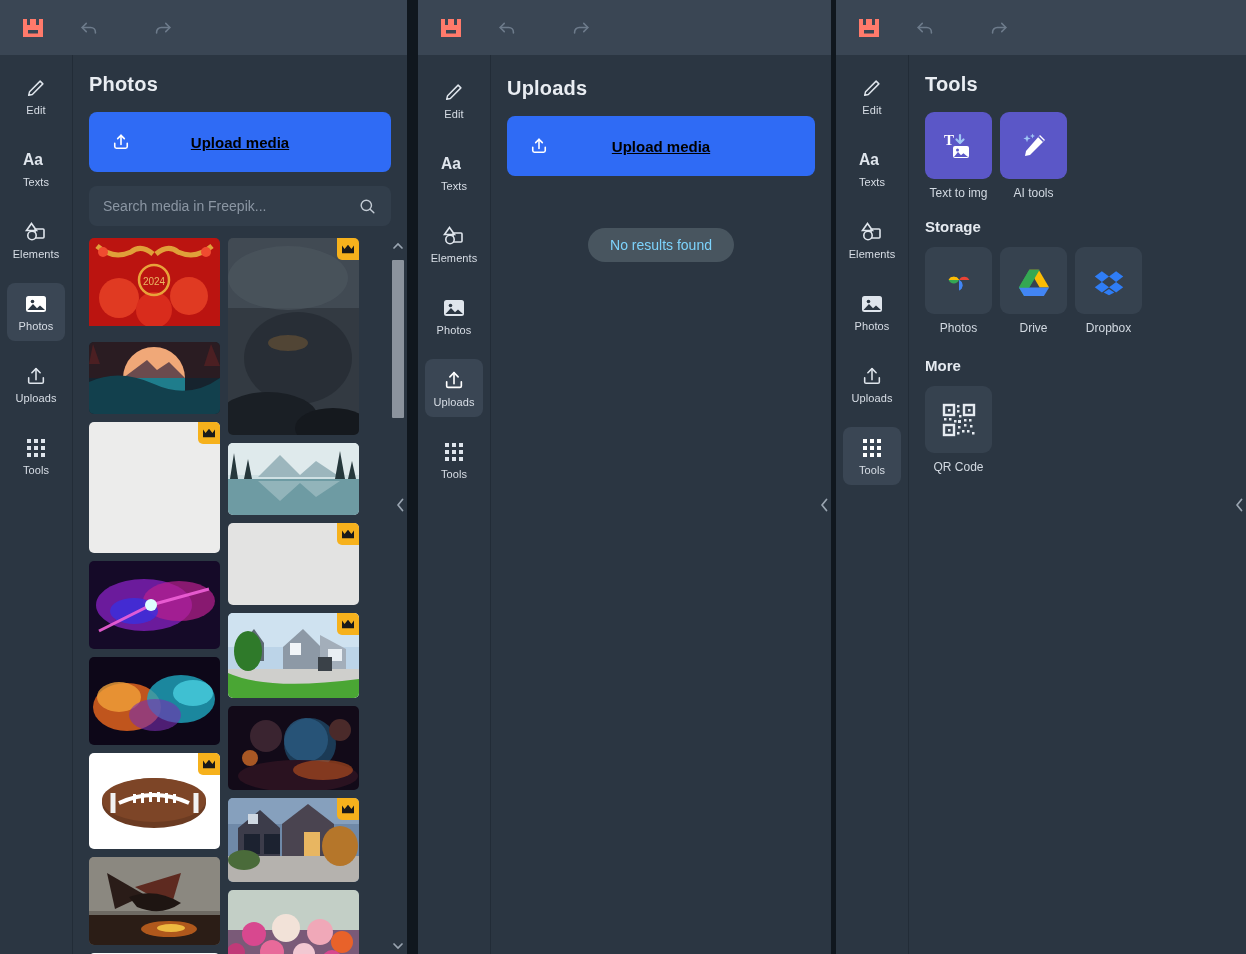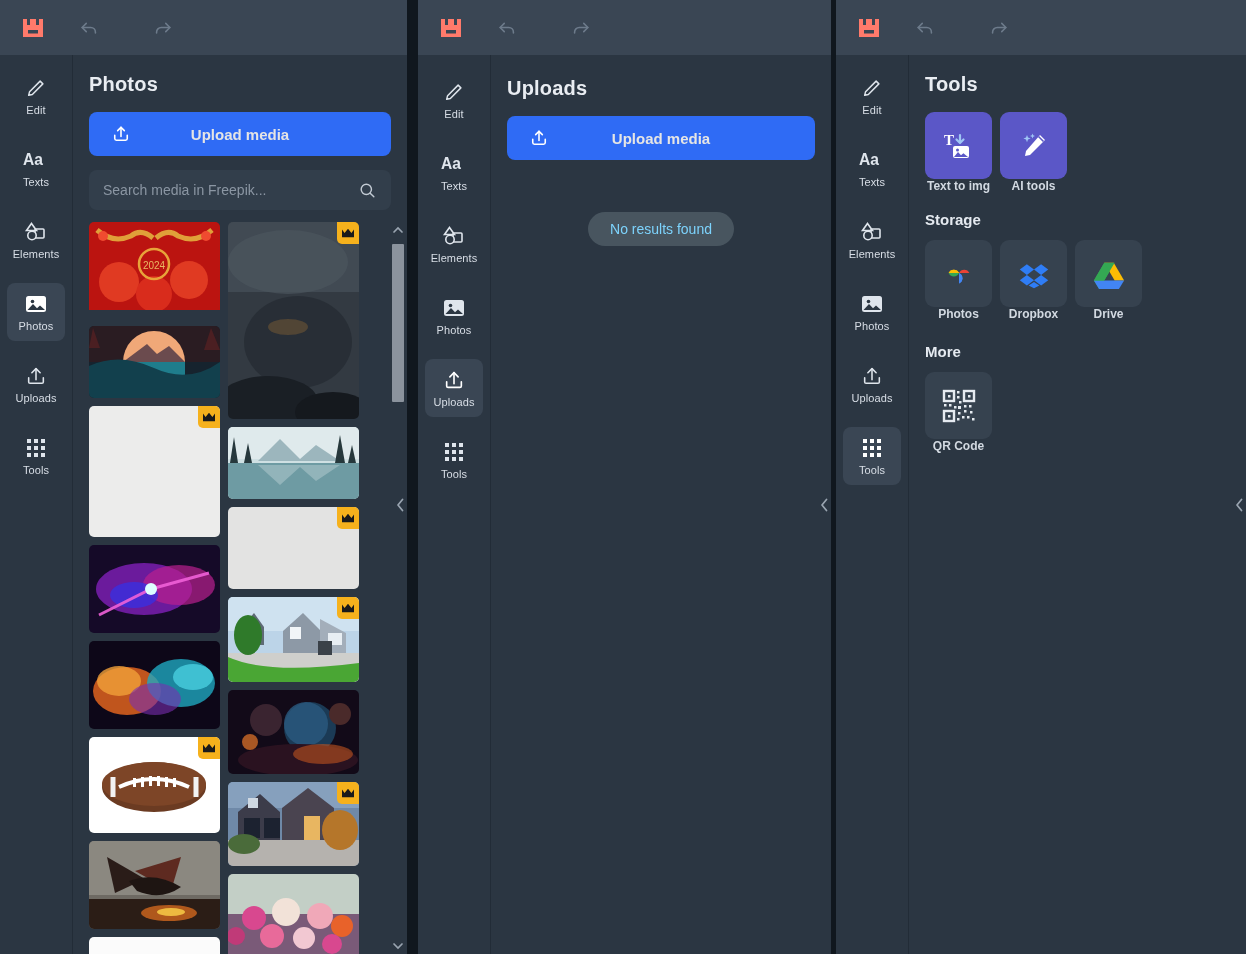--- a/index.html
+++ b/index.html
@@ -64,28 +64,29 @@
     background: #2b3642;
     border-left: 1px solid #222c37;
     display: flex; flex-direction: column;
     position: relative;
     padding: 0;
   }
   .content-inner { padding: 18px 16px 0 16px; flex: none; }
   .ptitle { font-size: 20px; font-weight: 700; color: #e9edf2; margin-bottom: 16px; letter-spacing:.2px; }
 
   .upload-btn {
-    width: 100%; height: 44px;
+    width: 100%; height: 60px;
     background: #2f6bf5;
     border: none; border-radius: 8px;
-    color: #e5e5e5; font-size: 15px; font-weight: 700;
+    color: #000000; font-size: 15px; font-weight: 700;
     display: flex; align-items: center; justify-content: center;
     gap: 10px; cursor: pointer;
     font-family: "Liberation Sans", sans-serif;
     position: relative;
+    text-decoration: underline;
   }
   .upload-btn .uicon { position: absolute; left: 22px; display:flex; }
 
   .search-box {
     margin-top: 14px;
     height: 40px; width: 100%;
     background: #323e4b;
     border-radius: 8px;
     display: flex; align-items: center;
     padding: 0 14px;
@@ -138,21 +139,21 @@
   
   .section-title { font-size: 15px; font-weight: 700; color: #e5eaf0; margin: 18px 0 12px 0; }
   .tiles { display: flex; gap: 8px; }
   .tile { display: flex; flex-direction: column; align-items: center; width: 67px; cursor: pointer; }
   .tile-box {
     width: 67px; height: 67px; border-radius: 9px;
     display: flex; align-items: center; justify-content: center;
   }
   .tile-box.ai { background: #5b57c7; }
   .tile-box.storage { background: #36424f; }
-  .tile-label { font-size: 12px; color: #d2d9e1; white-space: nowrap; font-weight: bold; }
+  .tile-label { margin-top: 7px; font-size: 12px; color: #d2d9e1; white-space: nowrap; }
 
   
   .collapse {
     position: absolute; right: 0; top: 50%; transform: translateY(-50%);
     width: 14px; height: 40px;
     display: flex; align-items: center; justify-content: center;
     color: #9aa5b1; cursor: pointer; z-index: 5;
   }
 </style>
 </head>
@@ -781,42 +782,42 @@
                     <path d="M18 17V28a6 6 0 0 0 0-11z" fill="#4285f4" transform="rotate(0 18 17)"></path>
                     <path d="M7 17a6 6 0 0 1 11 0z" fill="#fbbc04"></path>
                     <path d="M18 17a6 6 0 0 1 0 11z" fill="#4285f4"></path>
                     <path d="M18 17a6 6 0 0 1-11 0z" fill="#34a853"></path>
                   </svg>
               </div>
               <div class="tile-label">Photos</div>
             </div>
             <div class="tile">
               <div class="tile-box storage">
+                <svg width="34" height="34" viewBox="0 0 36 36">
+                    <path d="M13 6h10l11 19H24z" fill="#fbbc04"></path>
+                    <path d="M13 6L2 25l5.5 9L24 6z" fill="#34a853" transform="translate(0,0)"></path>
+                    <path d="M2 25h32l-5.5 9H7.5z" fill="#4285f4"></path>
+                    <path d="M13 6L2 25h11l5.5-9.5z" fill="#34a853"></path>
+                  </svg>
+              </div>
+              <div class="tile-label">Drive</div>
+            </div>
+            <div class="tile">
+              <div class="tile-box storage">
                 <svg width="32" height="32" viewBox="0 0 36 36">
                     <g fill="#2f7df6">
                       <path d="M10 7L2 13l8 6 8-6z"></path>
                       <path d="M26 7l8 6-8 6-8-6z"></path>
                       <path d="M2 25l8-6 8 6-8 6z"></path>
                       <path d="M34 25l-8-6-8 6 8 6z"></path>
                       <path d="M18 27l-6 4 6 3 6-3z"></path>
                     </g>
                   </svg>
               </div>
               <div class="tile-label">Dropbox</div>
-            </div>
-            <div class="tile">
-              <div class="tile-box storage">
-                <svg width="34" height="34" viewBox="0 0 36 36">
-                    <path d="M13 6h10l11 19H24z" fill="#fbbc04"></path>
-                    <path d="M13 6L2 25l5.5 9L24 6z" fill="#34a853" transform="translate(0,0)"></path>
-                    <path d="M2 25h32l-5.5 9H7.5z" fill="#4285f4"></path>
-                    <path d="M13 6L2 25h11l5.5-9.5z" fill="#34a853"></path>
-                  </svg>
-              </div>
-              <div class="tile-label">Drive</div>
             </div>
           </div>
 
           <div class="section-title" style="margin-top:22px">More</div>
           <div class="tiles">
             <div class="tile">
               <div class="tile-box storage">
                 <svg width="34" height="34" viewBox="0 0 34 34" fill="#e6ebf1">
                     <rect x="2" y="2" width="10" height="10" fill="none" stroke="#e6ebf1" stroke-width="2.4"></rect>
                     <rect x="6" y="6" width="2.5" height="2.5"></rect>

